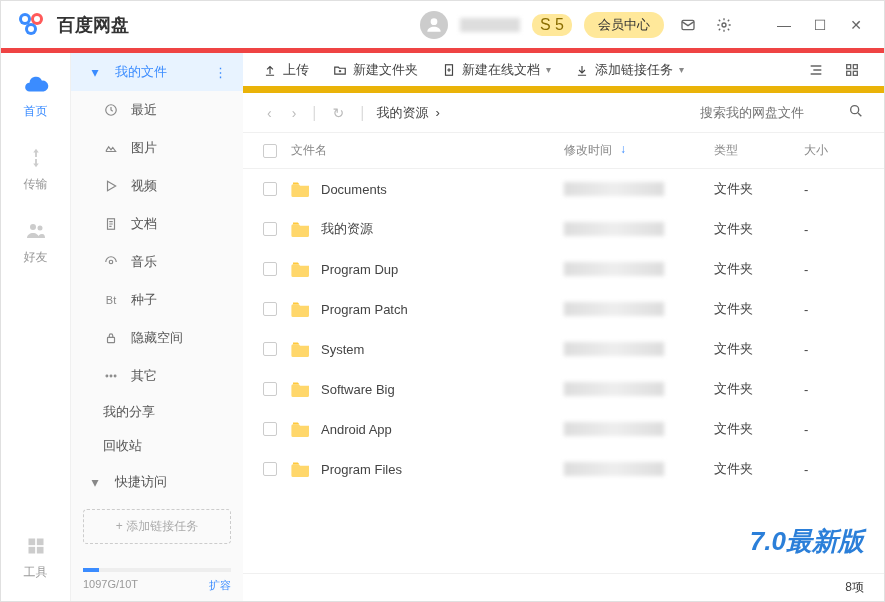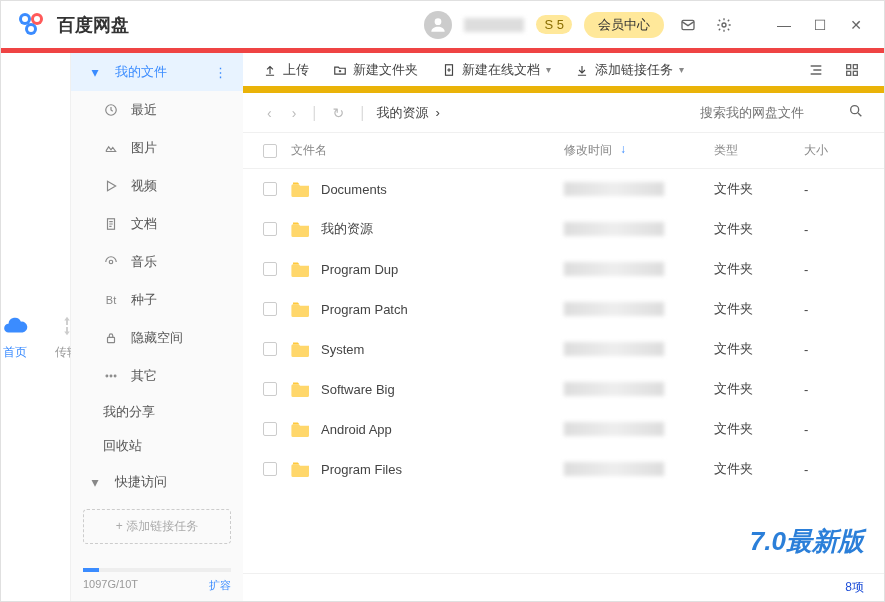--- a/index.html
+++ b/index.html
@@ -3,26 +3,26 @@
 <meta charset="utf-8">
 <style>
 * { margin: 0; padding: 0; box-sizing: border-box; font-family: "Microsoft YaHei", Arial, sans-serif; }
 body { width: 885px; height: 602px; background: #fff; border: 1px solid #e0e0e0; display: flex; flex-direction: column; overflow: hidden; }
 .titlebar { height: 52px; display: flex; align-items: center; padding: 0 16px; border-bottom: 5px solid #ef4444; }
 .logo { display: flex; align-items: center; gap: 8px; }
 .logo-text { font-size: 18px; font-weight: bold; color: #333; }
 .titlebar-right { margin-left: auto; display: flex; align-items: center; gap: 12px; }
 .avatar { width: 28px; height: 28px; border-radius: 50%; background: #ccc; display: flex; align-items: center; justify-content: center; }
 .user-blur { width: 60px; height: 14px; background: #ddd; filter: blur(2px); }
-.vip-badge { background: #ffe89a; border-radius: 10px; padding: 2px 8px; font-size: 13px; color: #8a6d00; display: flex; align-items: center; gap: 2px; }
+.vip-badge { background: #ffe89a; border-radius: 10px; padding: 2px 8px; font-size: 16px; color: #8a6d00; display: flex; align-items: center; gap: 2px; }
 .member-btn { background: #ffe89a; border-radius: 14px; padding: 4px 14px; font-size: 13px; color: #333; cursor: pointer; }
 .icon-btn { width: 24px; height: 24px; display: flex; align-items: center; justify-content: center; cursor: pointer; color: #666; }
 .win-btn { width: 24px; height: 24px; display: flex; align-items: center; justify-content: center; cursor: pointer; color: #666; font-size: 14px; }
 .main { flex: 1; display: flex; overflow: hidden; }
-.leftnav { width: 70px; border-right: 1px solid #f0f0f0; display: flex; flex-direction: row; align-items: center; padding-top: 18px; gap: 24px; }
+.leftnav { width: 70px; border-right: 1px solid #f0f0f0; display: flex; flex-direction: column; align-items: center; padding-top: 18px; gap: 24px; }
 .leftnav-item { display: flex; flex-direction: column; align-items: center; gap: 4px; cursor: pointer; color: #999; font-size: 12px; }
 .leftnav-item.active { color: #3b8cff; }
 .leftnav-icon { width: 28px; height: 28px; display: flex; align-items: center; justify-content: center; }
 .sidebar { width: 172px; background: #fafafa; display: flex; flex-direction: column; }
 .sidebar-top { flex: 1; overflow-y: auto; }
 .sidebar-item { height: 38px; display: flex; align-items: center; padding: 0 16px; gap: 12px; cursor: pointer; font-size: 13px; color: #555; }
 .sidebar-item.active { background: #e8f3ff; color: #3b8cff; }
 .sidebar-item.active .si-icon { color: #3b8cff; }
 .si-icon { width: 16px; display: flex; justify-content: center; color: #888; font-size: 14px; }
 .sidebar-item.indent { padding-left: 32px; }
@@ -47,21 +47,21 @@
 .col-name { flex: 1; }
 .col-time { width: 150px; display: flex; align-items: flex-start; gap: 8px; }
 .col-type { width: 90px; }
 .col-size { width: 60px; }
 .file-list { flex: 1; overflow-y: auto; }
 .file-row { height: 40px; display: flex; align-items: center; padding: 0 20px; font-size: 13px; color: #444; cursor: pointer; }
 .checkbox { width: 14px; height: 14px; border: 1px solid #ccc; border-radius: 2px; }
 .folder-icon { width: 20px; height: 16px; margin-right: 10px; }
 .blur-text { width: 100px; height: 14px; background: linear-gradient(90deg,#ddd,#eee,#ddd); filter: blur(2px); }
 .watermark { position: absolute; right: 20px; bottom: 42px; font-size: 26px; font-weight: bold; font-style: italic; color: #2b7fd9; }
-.statusbar { height: 28px; border-top: 1px solid #f0f0f0; display: flex; align-items: center; justify-content: flex-end; padding: 0 20px; font-size: 12px; color: #1d4ed8; }
+.statusbar { height: 28px; border-top: 1px solid #f0f0f0; display: flex; align-items: center; justify-content: flex-end; padding: 0 20px; font-size: 12px; color: #404040; }
 .sort-arrow { color: #3b8cff; }
 .more-dots { color: #3b8cff; margin-left: auto; }
 .caret { font-size: 10px; color: #888; }
 </style>
 </head>
 <body>
 
 <div class="titlebar">
   <div class="logo">
     <svg width="32" height="28" viewBox="0 0 32 28">

